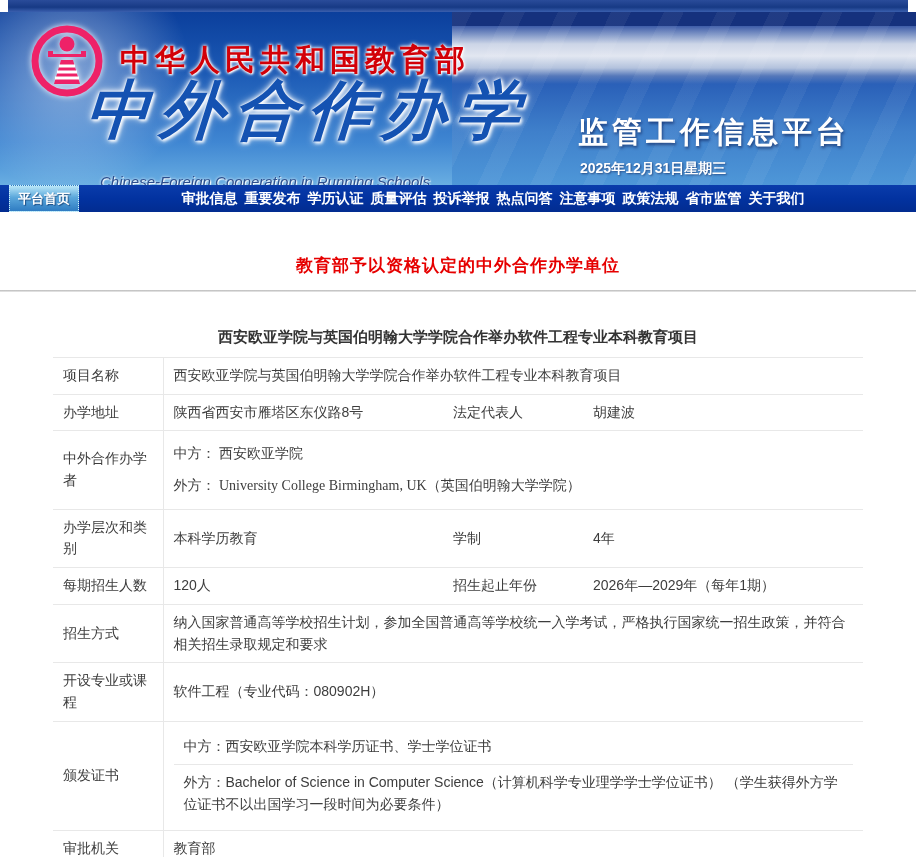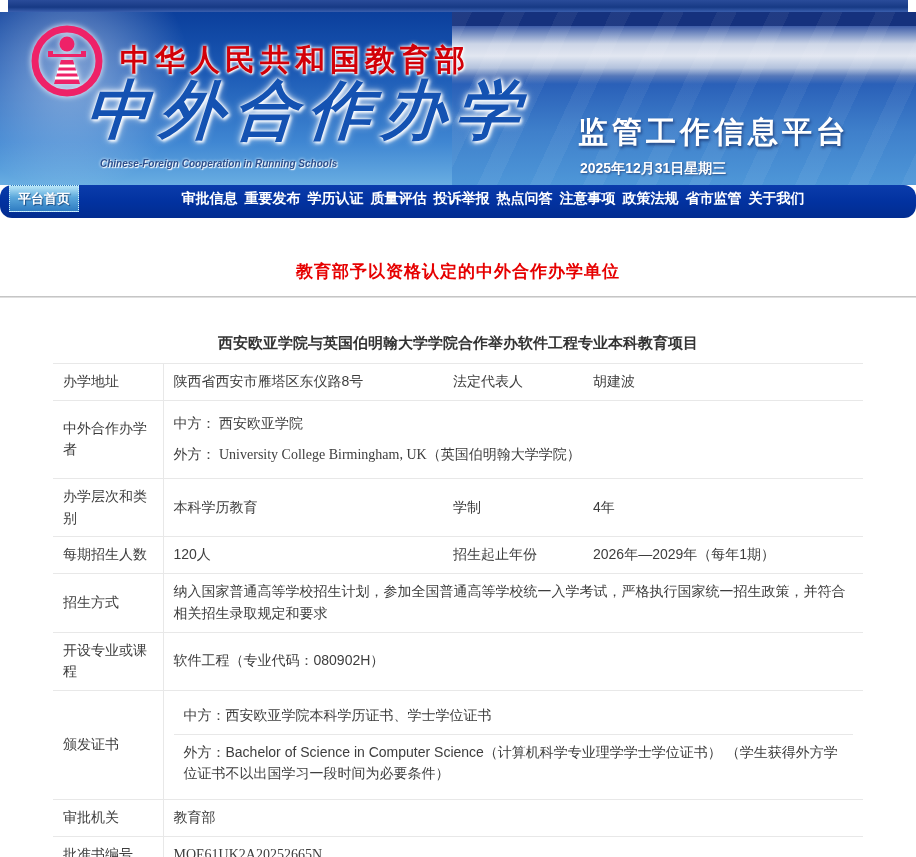--- a/index.html
+++ b/index.html
@@ -31,34 +31,34 @@
 
   .ministry { position:absolute; left:120px; top:28px; z-index:2;
     font-size:30px; font-weight:bold; letter-spacing:5px; color:#d20008;
     text-shadow:0 0 3px #fff,0 0 5px #fff,1px 1px 2px #fff; }
 
   .site-cn { position:absolute; left:86px; top:55px; z-index:3;
     font-family:"Liberation Serif","DejaVu Serif",serif; font-style:italic; font-weight:bold;
     font-size:64px; letter-spacing:10px; color:#1452b2; transform:skewX(-4deg);
     text-shadow:0 0 2px #fff,0 0 5px #fff,0 0 8px rgba(255,255,255,.9),2px 2px 3px rgba(255,255,255,.8); }
 
-  .site-en { position:absolute; left:100px; top:146px; z-index:3;
-    font-size:10px; font-weight:bold; font-style:italic; color:#2b4f8e;
+  .site-en { position:absolute; left:100px; top:161px; z-index:3;
+    font-size:15px; font-weight:normal; font-style:italic; color:#2b4f8e;
     text-shadow:0 0 3px #fff,1px 1px 1px #fff; }
 
   .platform-title { position:absolute; left:578px; top:100px; z-index:2;
     font-size:30px; font-weight:bold; letter-spacing:4px; color:#fff;
     text-shadow:1px 2px 3px rgba(0,10,60,.55); }
 
   .banner-date { position:absolute; left:580px; top:148px; z-index:2;
     font-size:14px; font-weight:bold; color:#fff; text-shadow:1px 1px 2px rgba(0,10,60,.5); }
   .banner-date .weekday { }
 
   
-  .nav { position:relative; height:33px; background:linear-gradient(180deg,#0a3cab 0%,#0232a0 50%,#022c90 100%);border-radius:12px; }
+  .nav { position:relative; height:27px; background:linear-gradient(180deg,#0a3cab 0%,#0232a0 50%,#022c90 100%); }
   .nav-tab { position:absolute; left:9px; top:0; width:70px; height:27px; z-index:2;
     display:flex; align-items:center; justify-content:center;
     background:linear-gradient(180deg,#b9e6f8 0%,#5ba8dc 45%,#2f7cc2 100%);
     border:1px dotted #cfeffc; font-size:13px; font-weight:bold; color:#fff;
     text-shadow:1px 1px 1px rgba(0,30,80,.6); cursor:pointer; }
   .nav-menu { position:absolute; left:178px; top:0; height:27px; display:flex; align-items:center; }
   .nav-menu span { font-size:14px; font-weight:bold; color:#fff; margin:0 3.5px; cursor:pointer; }
 
   
   .section-title { margin-top:42px; text-align:center; font-size:17px; font-weight:bold;
@@ -132,20 +132,24 @@
 
     <table class="info">
       <colgroup>
           <col style="width:110px">
           <col style="width:280px">
           <col style="width:140px">
           <col>
         </colgroup>
 
       <tbody>
+          <tr>
+        <td class="lbl">项目名称</td>
+        <td colspan="3">西安欧亚学院与英国伯明翰大学学院合作举办软件工程专业本科教育项目</td>
+      </tr>
 
       <tr>
         <td class="lbl">办学地址</td>
         <td>陕西省西安市雁塔区东仪路8号</td>
         <td>法定代表人</td>
         <td>胡建波</td>
       </tr>
 
       <tr>
         <td class="lbl">中外合作办学者</td>

